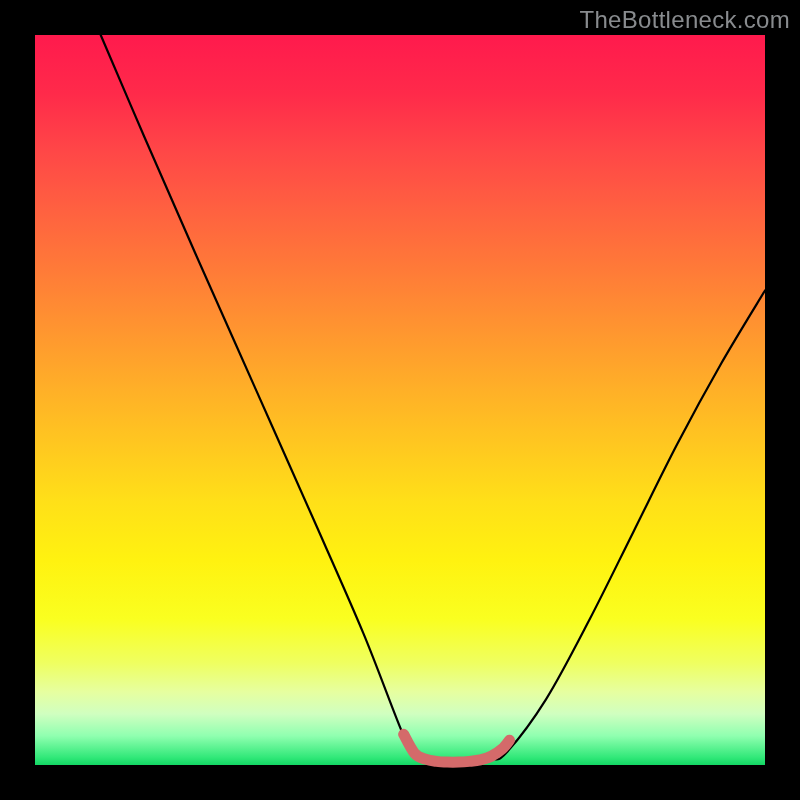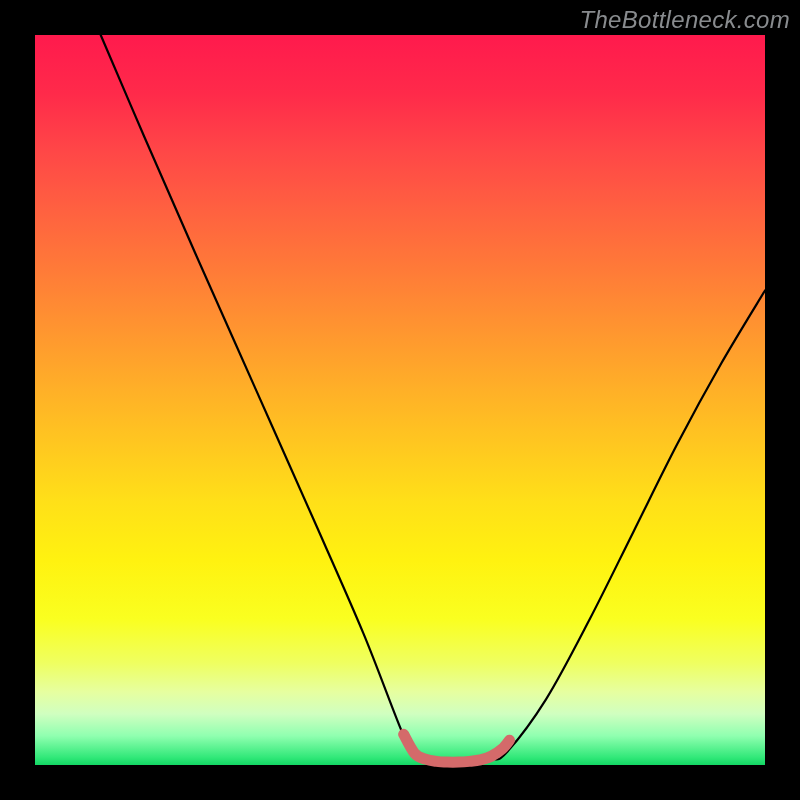--- a/index.html
+++ b/index.html
@@ -11,21 +11,20 @@
     overflow: hidden;
     font-family: Arial, Helvetica, sans-serif;
   }
   .frame {
     position: absolute;
     left: 0;
     top: 0;
     width: 800px;
     height: 800px;
     background: #000;
-    font-style: italic;
   }
   .plot-area {
     position: absolute;
     left: 35px;
     top: 35px;
     width: 730px;
     height: 730px;
     background: linear-gradient(to bottom,
       #ff1a4d 0%,
       #ff2a4a 8%,

